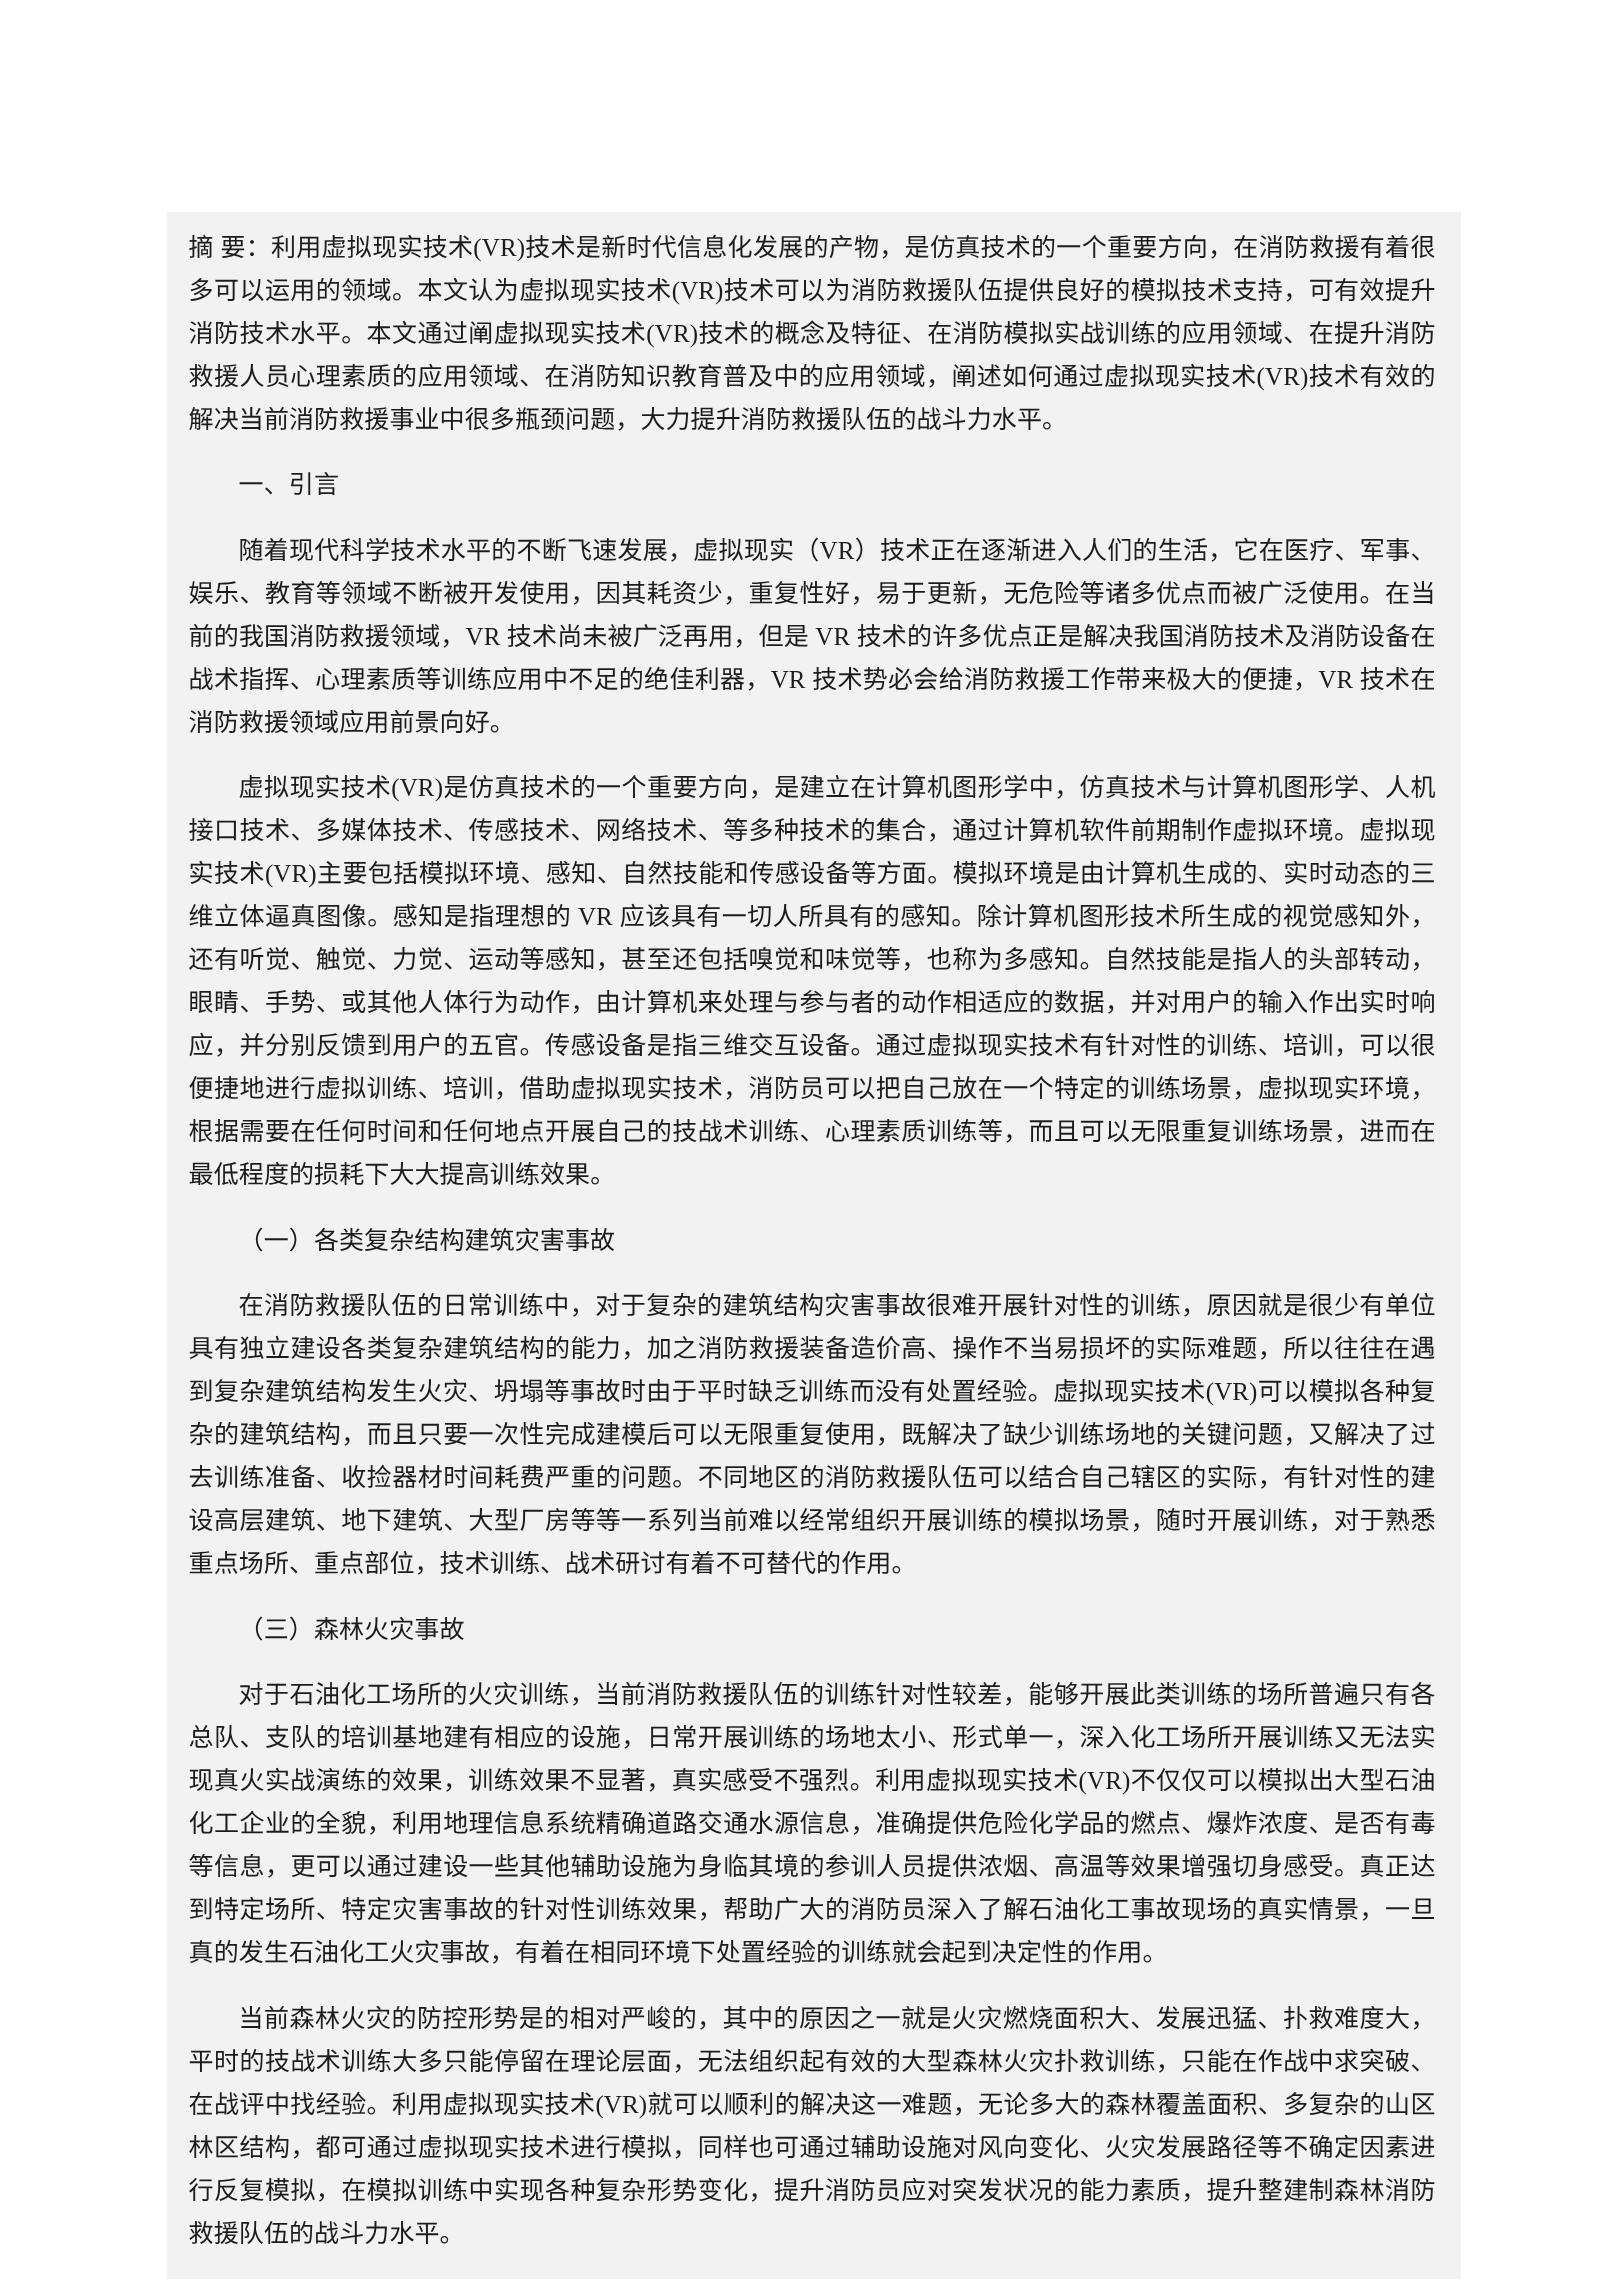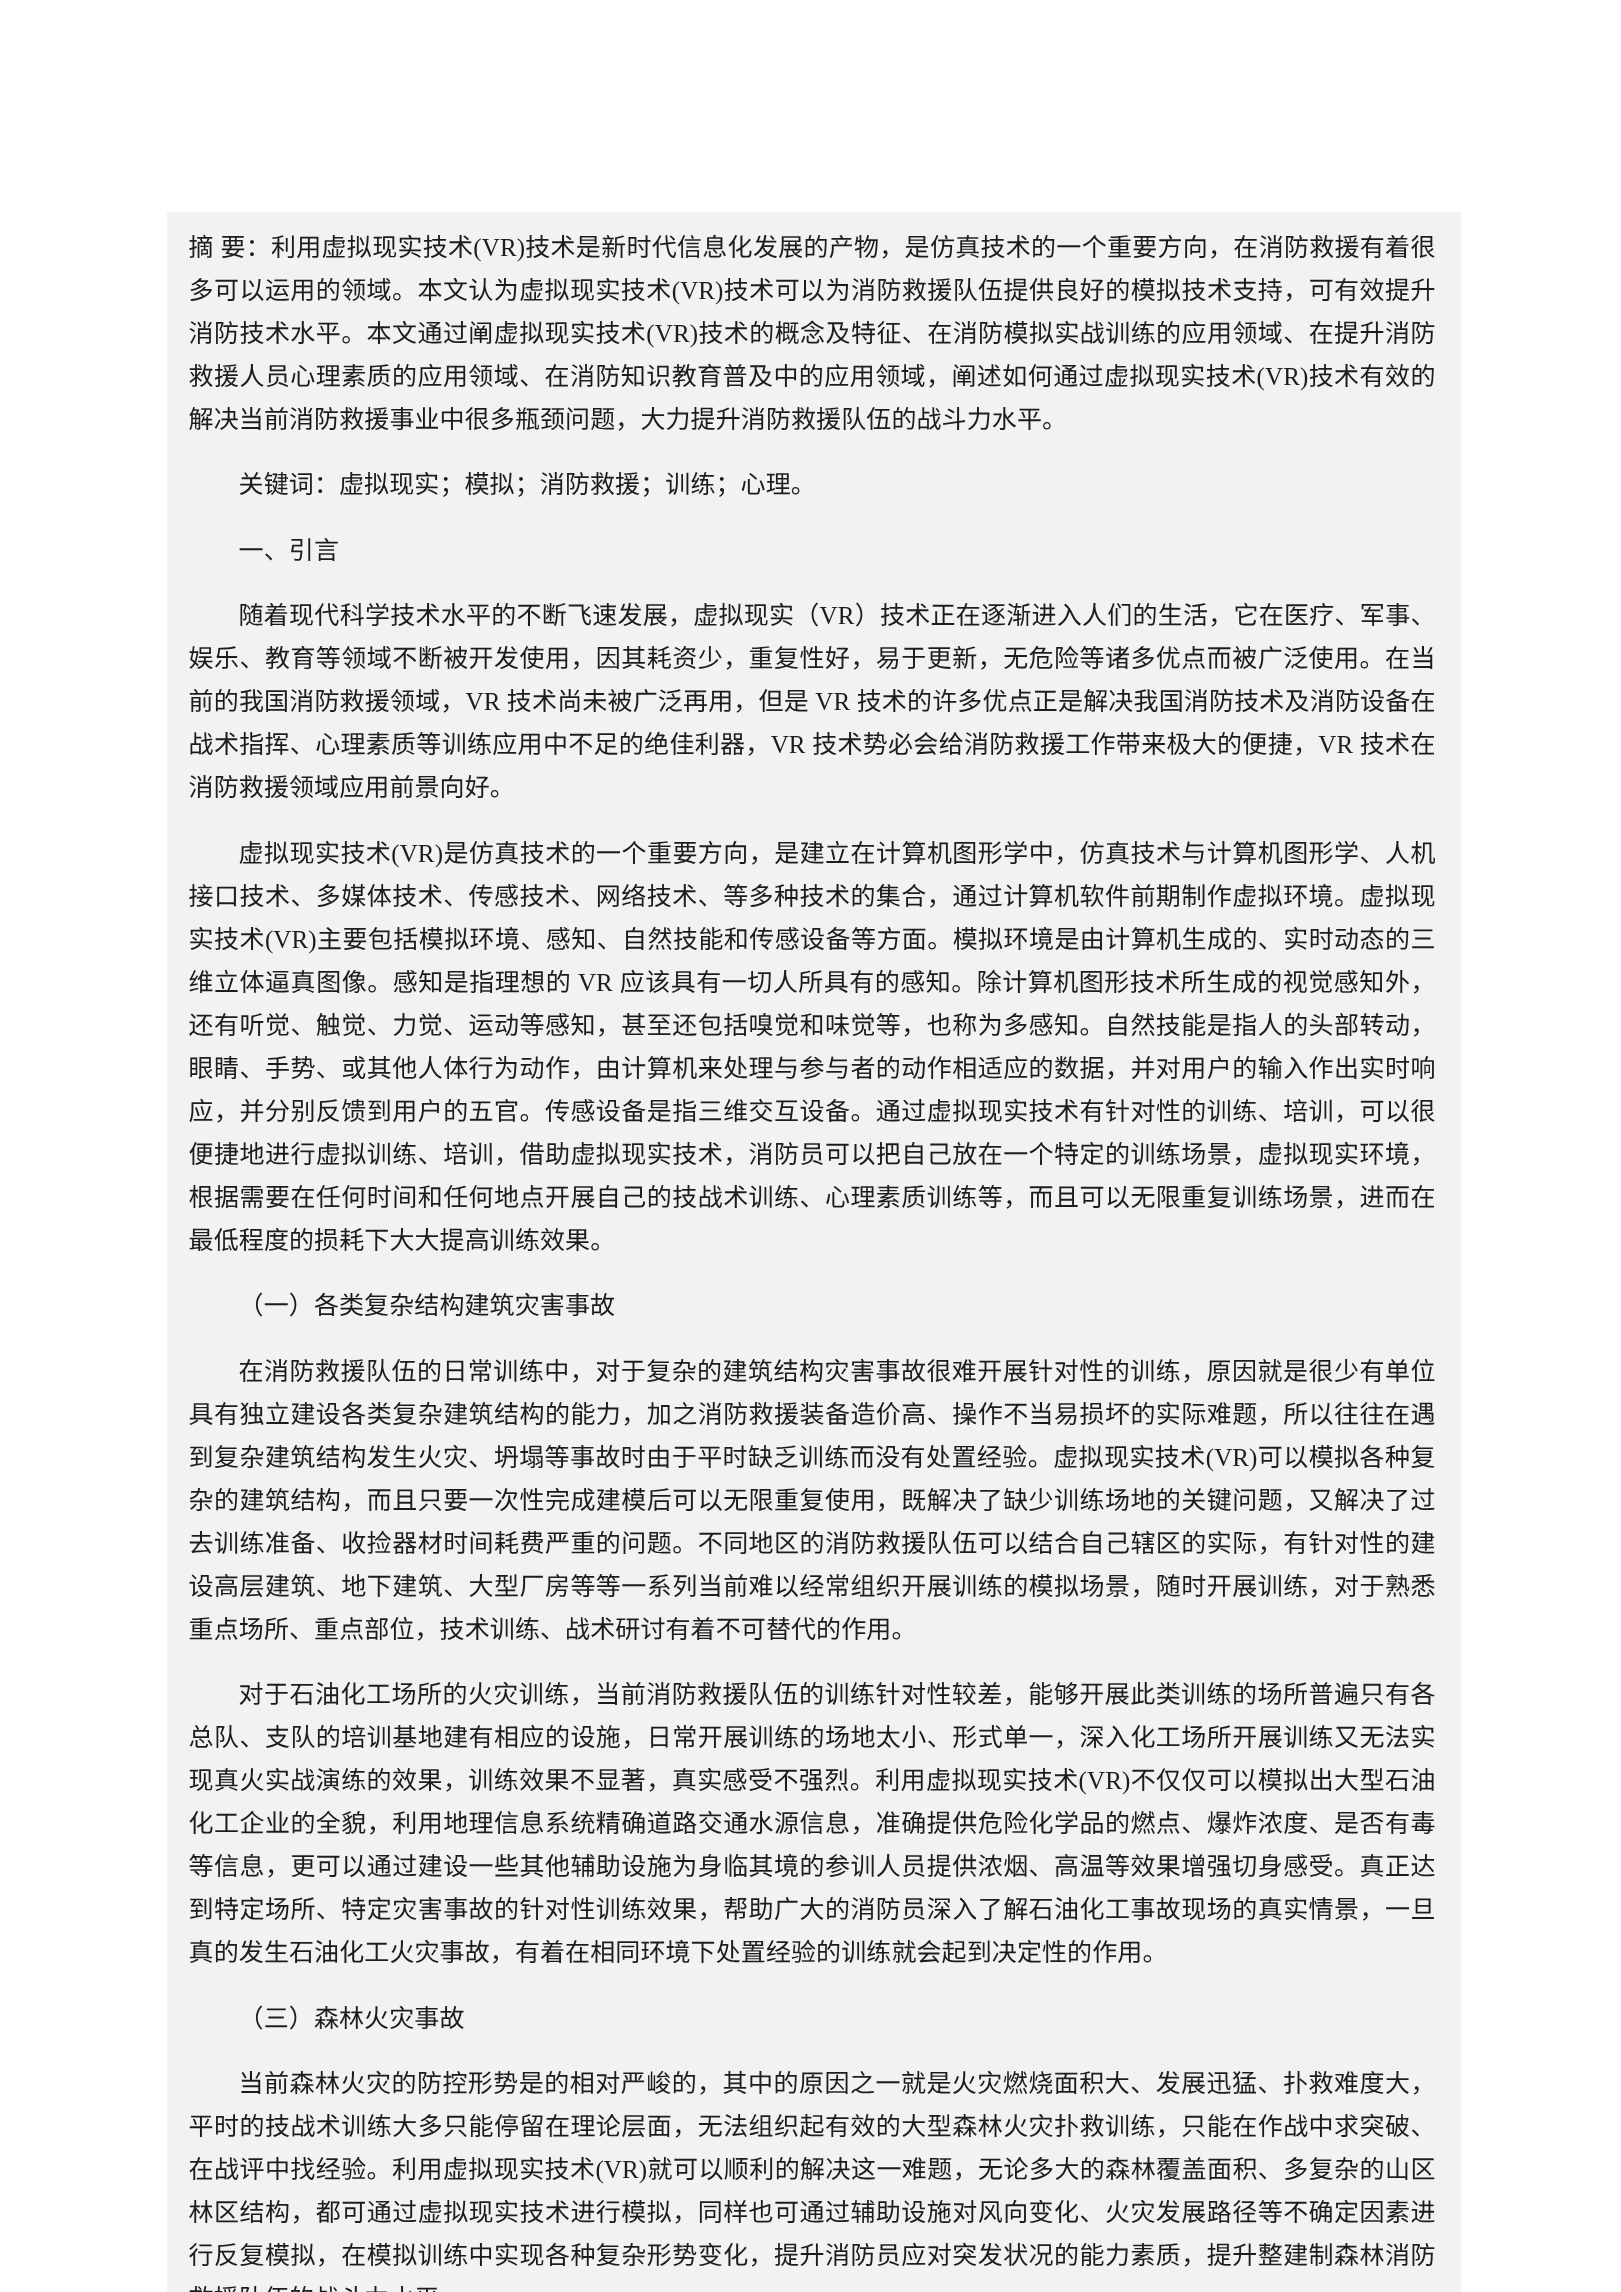--- a/index.html
+++ b/index.html
@@ -64,36 +64,35 @@
   }
 </style>
 </head>
 <body>
 
 <div class="page">
   <div class="doc-body">
 
     <p class="blk abstract">摘 要：利用虚拟现实技术(VR)技术是新时代信息化发展的产物，是仿真技术的一个重要方向，在消防救援有着很多可以运用的领域。本文认为虚拟现实技术(VR)技术可以为消防救援队伍提供良好的模拟技术支持，可有效提升消防技术水平。本文通过阐虚拟现实技术(VR)技术的概念及特征、在消防模拟实战训练的应用领域、在提升消防救援人员心理素质的应用领域、在消防知识教育普及中的应用领域，阐述如何通过虚拟现实技术(VR)技术有效的解决当前消防救援事业中很多瓶颈问题，大力提升消防救援队伍的战斗力水平。</p>
 
-    <p class="blk keywords">关键词：虚拟现实；模拟；消防救援；训练；心理。</p>
 
     <p class="blk heading">一、引言</p>
 
     <p class="blk para">随着现代科学技术水平的不断飞速发展，虚拟现实（VR）技术正在逐渐进入人们的生活，它在医疗、军事、娱乐、教育等领域不断被开发使用，因其耗资少，重复性好，易于更新，无危险等诸多优点而被广泛使用。在当前的我国消防救援领域，VR 技术尚未被广泛再用，但是 VR 技术的许多优点正是解决我国消防技术及消防设备在战术指挥、心理素质等训练应用中不足的绝佳利器，VR 技术势必会给消防救援工作带来极大的便捷，VR 技术在消防救援领域应用前景向好。</p>
 
 
     <p class="blk para">虚拟现实技术(VR)是仿真技术的一个重要方向，是建立在计算机图形学中，仿真技术与计算机图形学、人机接口技术、多媒体技术、传感技术、网络技术、等多种技术的集合，通过计算机软件前期制作虚拟环境。虚拟现实技术(VR)主要包括模拟环境、感知、自然技能和传感设备等方面。模拟环境是由计算机生成的、实时动态的三维立体逼真图像。感知是指理想的 VR 应该具有一切人所具有的感知。除计算机图形技术所生成的视觉感知外，还有听觉、触觉、力觉、运动等感知，甚至还包括嗅觉和味觉等，也称为多感知。自然技能是指人的头部转动，眼睛、手势、或其他人体行为动作，由计算机来处理与参与者的动作相适应的数据，并对用户的输入作出实时响应，并分别反馈到用户的五官。传感设备是指三维交互设备。通过虚拟现实技术有针对性的训练、培训，可以很便捷地进行虚拟训练、培训，借助虚拟现实技术，消防员可以把自己放在一个特定的训练场景，虚拟现实环境，根据需要在任何时间和任何地点开展自己的技战术训练、心理素质训练等，而且可以无限重复训练场景，进而在最低程度的损耗下大大提高训练效果。</p>
 
 
     <p class="blk subheading">（一）各类复杂结构建筑灾害事故</p>
 
     <p class="blk para">在消防救援队伍的日常训练中，对于复杂的建筑结构灾害事故很难开展针对性的训练，原因就是很少有单位具有独立建设各类复杂建筑结构的能力，加之消防救援装备造价高、操作不当易损坏的实际难题，所以往往在遇到复杂建筑结构发生火灾、坍塌等事故时由于平时缺乏训练而没有处置经验。虚拟现实技术(VR)可以模拟各种复杂的建筑结构，而且只要一次性完成建模后可以无限重复使用，既解决了缺少训练场地的关键问题，又解决了过去训练准备、收捡器材时间耗费严重的问题。不同地区的消防救援队伍可以结合自己辖区的实际，有针对性的建设高层建筑、地下建筑、大型厂房等等一系列当前难以经常组织开展训练的模拟场景，随时开展训练，对于熟悉重点场所、重点部位，技术训练、战术研讨有着不可替代的作用。</p>
 
 
+    <p class="blk subheading">（三）森林火灾事故</p>
+
     <p class="blk para">对于石油化工场所的火灾训练，当前消防救援队伍的训练针对性较差，能够开展此类训练的场所普遍只有各总队、支队的培训基地建有相应的设施，日常开展训练的场地太小、形式单一，深入化工场所开展训练又无法实现真火实战演练的效果，训练效果不显著，真实感受不强烈。利用虚拟现实技术(VR)不仅仅可以模拟出大型石油化工企业的全貌，利用地理信息系统精确道路交通水源信息，准确提供危险化学品的燃点、爆炸浓度、是否有毒等信息，更可以通过建设一些其他辅助设施为身临其境的参训人员提供浓烟、高温等效果增强切身感受。真正达到特定场所、特定灾害事故的针对性训练效果，帮助广大的消防员深入了解石油化工事故现场的真实情景，一旦真的发生石油化工火灾事故，有着在相同环境下处置经验的训练就会起到决定性的作用。</p>
-
-    <p class="blk subheading">（三）森林火灾事故</p>
 
     <p class="blk para">当前森林火灾的防控形势是的相对严峻的，其中的原因之一就是火灾燃烧面积大、发展迅猛、扑救难度大，平时的技战术训练大多只能停留在理论层面，无法组织起有效的大型森林火灾扑救训练，只能在作战中求突破、在战评中找经验。利用虚拟现实技术(VR)就可以顺利的解决这一难题，无论多大的森林覆盖面积、多复杂的山区林区结构，都可通过虚拟现实技术进行模拟，同样也可通过辅助设施对风向变化、火灾发展路径等不确定因素进行反复模拟，在模拟训练中实现各种复杂形势变化，提升消防员应对突发状况的能力素质，提升整建制森林消防救援队伍的战斗力水平。</p>
 
   </div>
 </div>
 
 
 </body></html>

